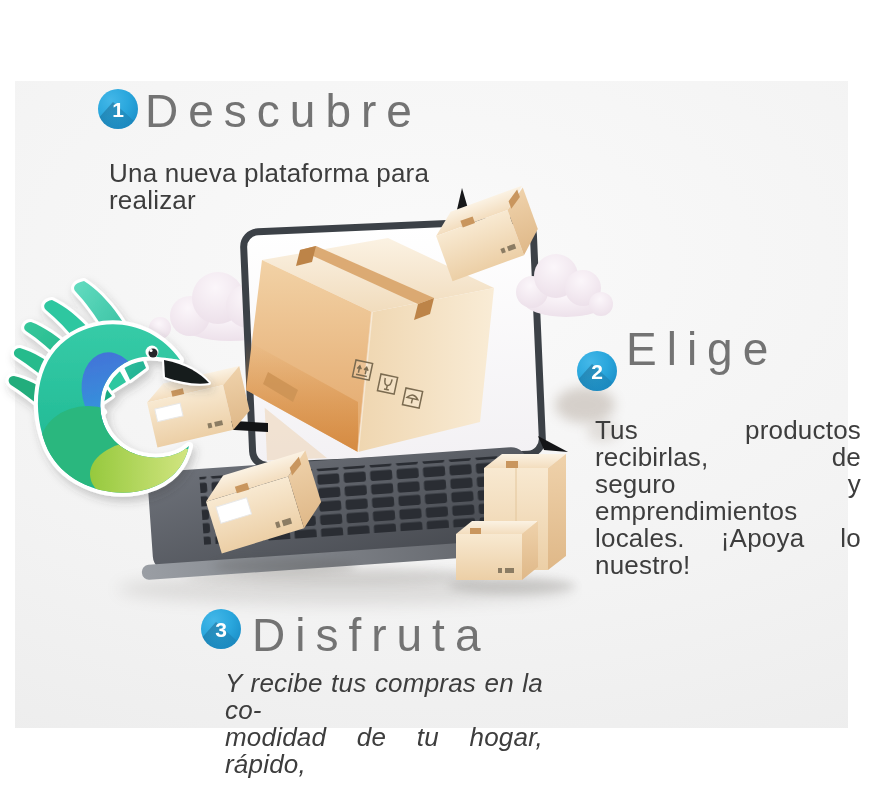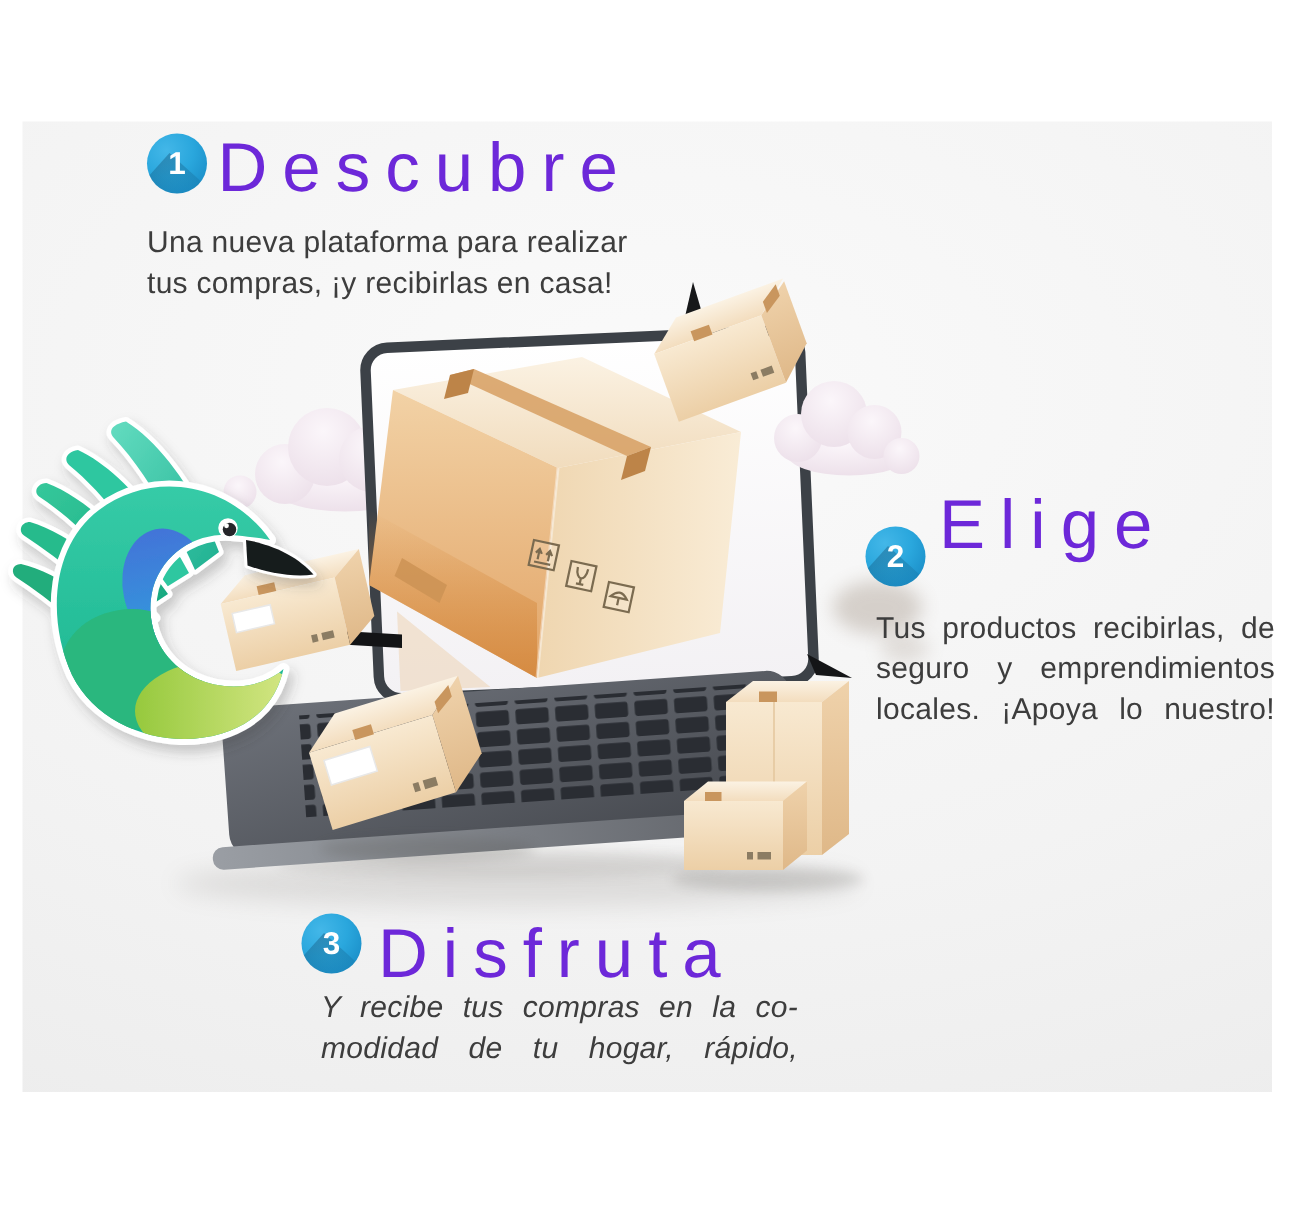--- a/index.html
+++ b/index.html
@@ -10,22 +10,22 @@
   .art{position:absolute;left:0;top:0;width:872px;height:811px;}
   .step{position:absolute;z-index:5;}
   .badge{position:absolute;width:40px;height:40px;border-radius:50%;overflow:hidden;
          background:radial-gradient(circle at 32% 28%, #43b7e8 0%, #2aa7dd 45%, #1d92cb 78%, #1a86bd 100%);
          display:flex;align-items:center;justify-content:center;}
   .badge::after{content:"";position:absolute;left:15px;top:13px;width:46px;height:30px;
          transform:rotate(42deg);transform-origin:0 0;
          background:linear-gradient(115deg, rgba(8,52,84,.32), rgba(8,52,84,0) 72%);}
   .badge .num{position:relative;z-index:2;color:#ffffff;font-weight:bold;font-size:21px;line-height:1;}
   .title{position:absolute;margin:0;font-weight:400;font-size:46px;line-height:1;
-         letter-spacing:10px;color:#6d28d9;white-space:nowrap;}
-  .bodytext{position:absolute;margin:0;font-size:20px;line-height:27px;color:#3d3d3d;letter-spacing:.2px;}
+         letter-spacing:10px;color:#737373;white-space:nowrap;}
+  .bodytext{position:absolute;margin:11px;font-size:26px;line-height:27px;color:#3d3d3d;letter-spacing:.2px;}
   .bl{display:block;}
   .jl{text-align:justify;text-align-last:justify;}
   .s1-badge{left:98px;top:89px;}   .s1-title{left:145px;top:88px;}  .s1-body{left:98px;top:149px;width:352px;}
   .s2-badge{left:577px;top:351px;} .s2-title{left:626px;top:326px;} .s2-body{left:584px;top:406px;width:266px;}
   .s3-badge{left:201px;top:609px;} .s3-title{left:252px;top:612px;} .s3-body{left:214px;top:659px;width:318px;font-style:italic;}
 </style>
 </head>
 <body>
 
 <div class="stage">
@@ -271,21 +271,20 @@
     </g>
   </svg>
 
   <section class="step">
     <div class="badge s1-badge">
       <span class="num">1</span>
     </div>
     <h1 class="title s1-title">Descubre</h1>
     <p class="bodytext s1-body">
       <span class="bl">Una nueva plataforma para realizar</span>
-      <span class="bl">tus compras, ¡y recibirlas en casa!</span>
     </p>
   </section>
 
   <section class="step">
     <div class="badge s2-badge">
       <span class="num">2</span>
     </div>
     <h1 class="title s2-title">Elige</h1>
     <p class="bodytext s2-body">
       <span class="bl jl">Tus productos recibirlas, de</span>

